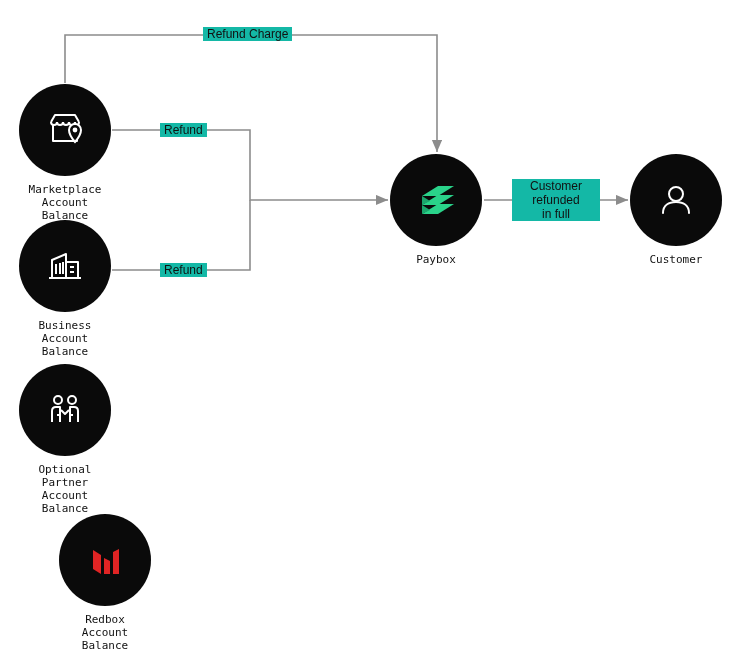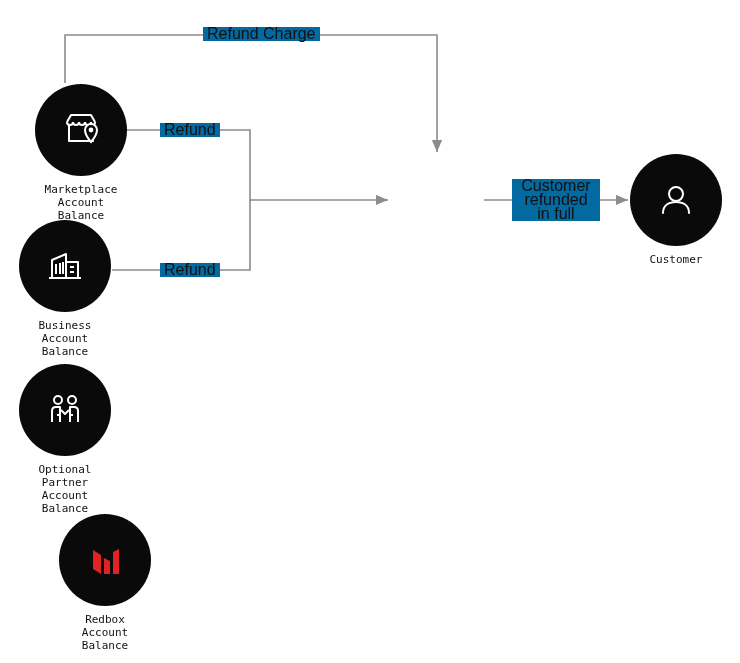--- a/index.html
+++ b/index.html
@@ -43,24 +43,24 @@
     margin-top: 7px;
     font-family: "DejaVu Sans Mono", monospace;
     font-size: 11px;
     line-height: 13px;
     color: #111111;
     white-space: pre-line;
   }
   .edge-label {
     position: absolute;
     font-family: "Liberation Sans", sans-serif;
-    font-size: 16px;
+    font-size: 12px;
     line-height: 14px;
     color: #111111;
-    background: #0369a1;
+    background: #14b8a6;
     padding: 0 4px;
     text-align: center;
     white-space: pre-line;
   }
 </style>
 </head>
 <body>
 
 <div id="canvas">
 
@@ -73,21 +73,21 @@
 
     <path d="M65,83 L65,35 L437,35 L437,152" fill="none" stroke="#8c8c8c" stroke-width="1.6" marker-end="url(#arrow)"></path>
 
     <path d="M112,130 L250,130 L250,200 L388,200" fill="none" stroke="#8c8c8c" stroke-width="1.6" marker-end="url(#arrow)"></path>
 
     <path d="M112,270 L250,270 L250,200" fill="none" stroke="#8c8c8c" stroke-width="1.6"></path>
 
     <path d="M484,200 L628,200" fill="none" stroke="#8c8c8c" stroke-width="1.6" marker-end="url(#arrow)"></path>
   </svg>
 
-  <div class="node" style="left:0px; top:84px;padding-left:16px;">
+  <div class="node" style="left:0px; top:84px;">
     <div class="disc">
       <svg width="52" height="52" viewBox="0 0 52 52">
         <path d="M12 18 L16 11 L36 11 L40 18" fill="none" stroke="#ffffff" stroke-width="2" stroke-linejoin="round"></path>
         <path d="M12 18 C12 22, 18 22, 18 18 C18 22, 24 22, 24 18 C24 22, 30 22, 30 18 C30 22, 36 22, 36 18 C36 22, 40 22, 40 18" fill="none" stroke="#ffffff" stroke-width="2"></path>
         <path d="M14 21 L14 37 L38 37 L38 21" fill="none" stroke="#ffffff" stroke-width="2" stroke-linejoin="round"></path>
         <path d="M30 26 C30 22.7 32.7 20 36 20 C39.3 20 42 22.7 42 26 C42 31 36 38 36 38 C36 38 30 31 30 26 Z" fill="#0a0a0a" stroke="#ffffff" stroke-width="2"></path>
         <circle cx="36" cy="26" r="2.4" fill="#ffffff"></circle>
       </svg>
     </div>
     <div class="caption">Marketplace
@@ -133,20 +133,32 @@
         <path d="M14 16 L22 21 L22 40 L14 35 Z" fill="#e02424"></path>
         <path d="M25 24 L31 27 L31 40 L25 40 Z" fill="#e02424"></path>
         <path d="M34 18 L40 15 L40 40 L34 40 Z" fill="#e02424"></path>
       </svg>
     </div>
     <div class="caption">Redbox
 Account
 Balance</div>
   </div>
 
+  <div class="node" style="left:371px; top:154px;">
+    <div class="disc">
+      <svg width="56" height="56" viewBox="0 0 56 56">
+        <path d="M30 14 L46 14 L30 24 L14 24 Z" fill="#2ad38a"></path>
+        <path d="M30 23 L46 23 L30 33 L14 33 Z" fill="#2ad38a"></path>
+        <path d="M30 32 L46 32 L30 42 L14 42 Z" fill="#2ad38a"></path>
+        <path d="M14 24 L22 29 L14 33 Z" fill="#1aa66c"></path>
+        <path d="M14 33 L22 38 L14 42 Z" fill="#1aa66c"></path>
+      </svg>
+    </div>
+    <div class="caption">Paybox</div>
+  </div>
 
   <div class="node" style="left:611px; top:154px;">
     <div class="disc">
       <svg width="52" height="52" viewBox="0 0 52 52">
         <circle cx="26" cy="20" r="7" fill="none" stroke="#ffffff" stroke-width="2"></circle>
         <path d="M13 39 C13 31 19 28 26 28 C33 28 39 31 39 39" fill="none" stroke="#ffffff" stroke-width="2" stroke-linecap="round"></path>
       </svg>
     </div>
     <div class="caption">Customer</div>
   </div>

